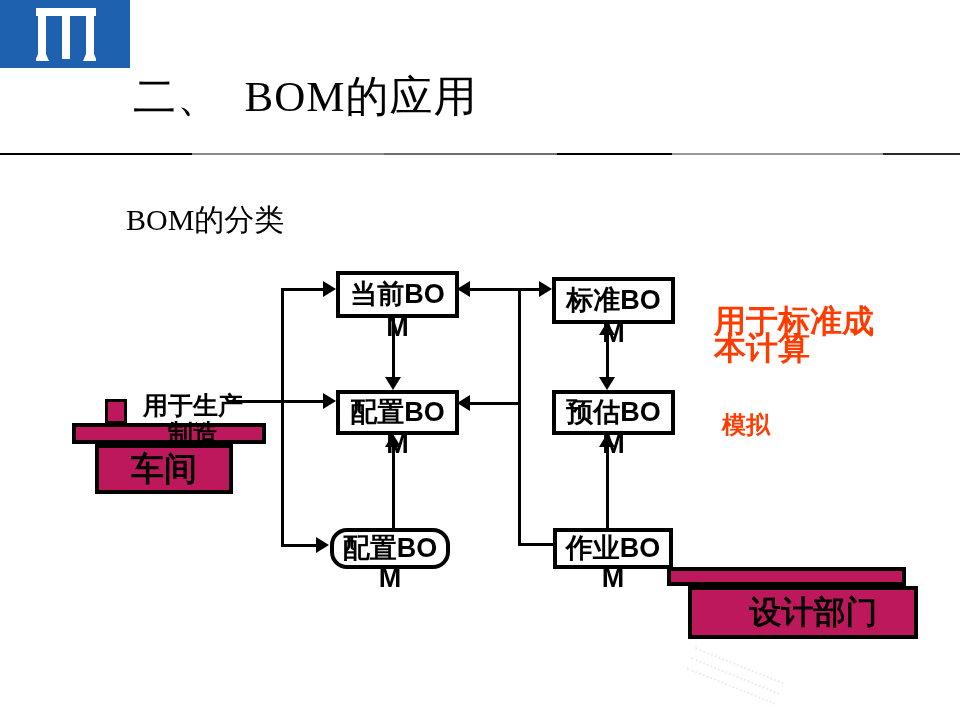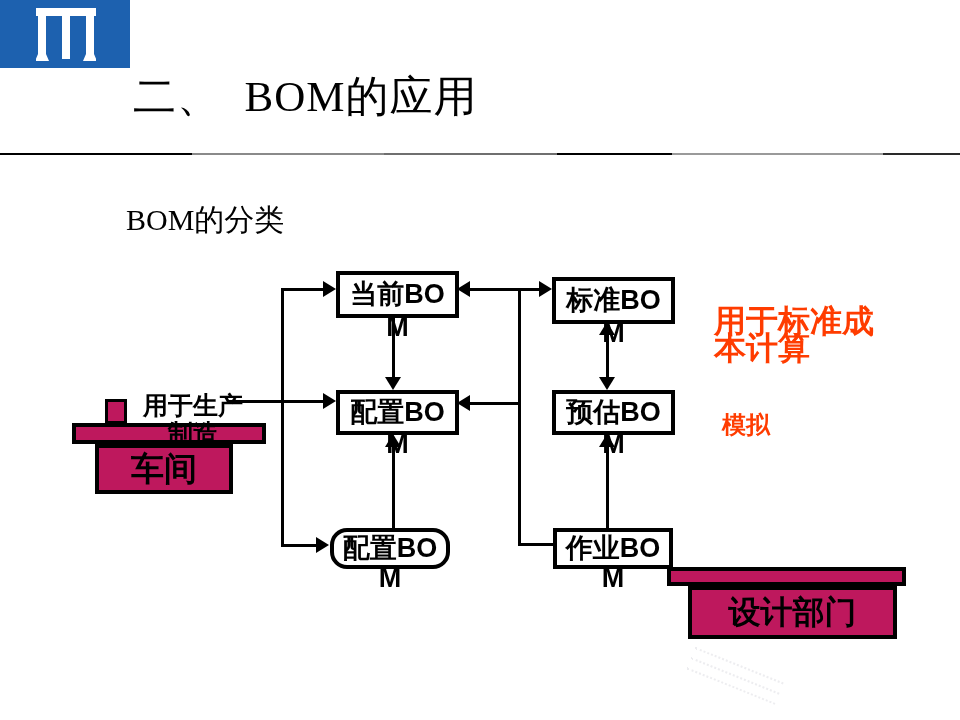--- a/index.html
+++ b/index.html
@@ -47,21 +47,21 @@
   #engineering-bom{left:553px;top:528px;width:112px;height:33px;}
   #engineering-bom .l1{line-height:33px;}
   
   .shape{position:absolute;background:#be185d;border:4px solid #000;}
   #workshop-chimney{left:105px;top:399px;width:16px;height:19px;border-width:3.5px;}
   #workshop-top{left:72px;top:423px;width:186px;height:13px;}
   #workshop-body{left:95px;top:444px;width:130px;height:42px;text-align:center;
     font-weight:bold;font-size:33px;line-height:42px;}
   #design-top{left:667px;top:567px;width:231px;height:11px;}
   #design-body{left:688px;top:586px;width:201px;height:45px;text-align:center;
-    font-weight:bold;font-size:32px;line-height:45px;}
+    font-weight:bold;font-size:32px;line-height:45px;padding-left:21px;}
   
   .note{position:absolute;font-weight:bold;}
   #production-use{left:126px;top:364px;width:134px;text-align:center;font-size:25px;line-height:28px;color:#000;margin-top:27px;}
   #standard-cost-use{left:714px;top:270px;width:170px;font-size:32px;line-height:27px;color:var(--orange);margin-top:38px;}
   #quote-simulation-use{left:722px;top:384px;width:170px;font-size:24px;line-height:27px;color:var(--orange);}
   #product-design{left:737px;top:530px;font-size:24px;color:var(--orange);}
   
   .h{position:absolute;height:3px;background:#000;}
   .v{position:absolute;width:3px;background:#000;}
   .ar{position:absolute;width:0;height:0;}

